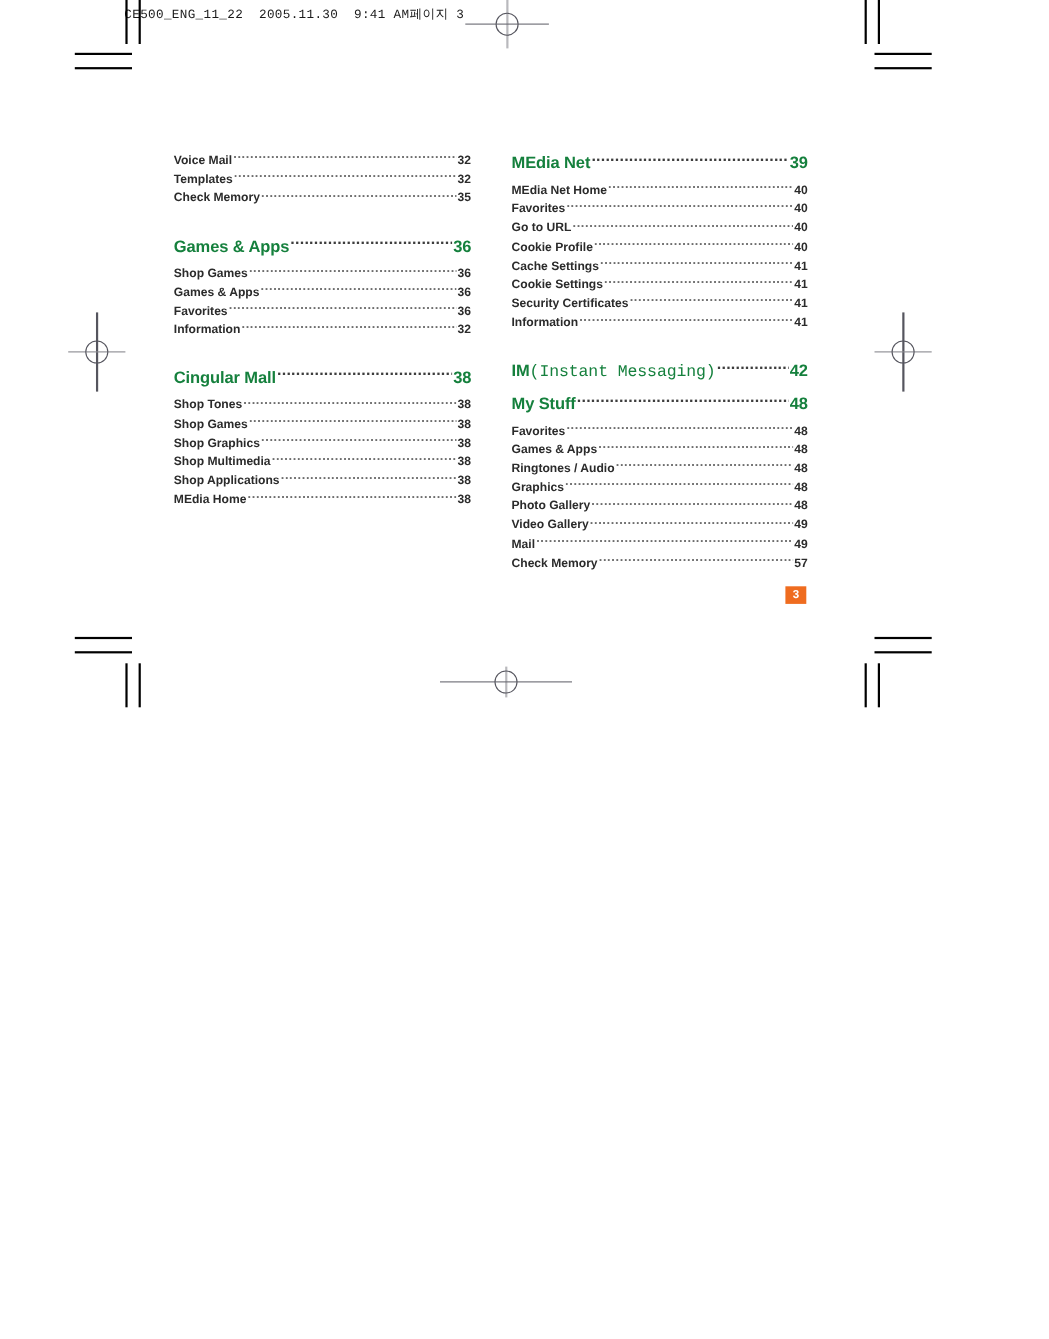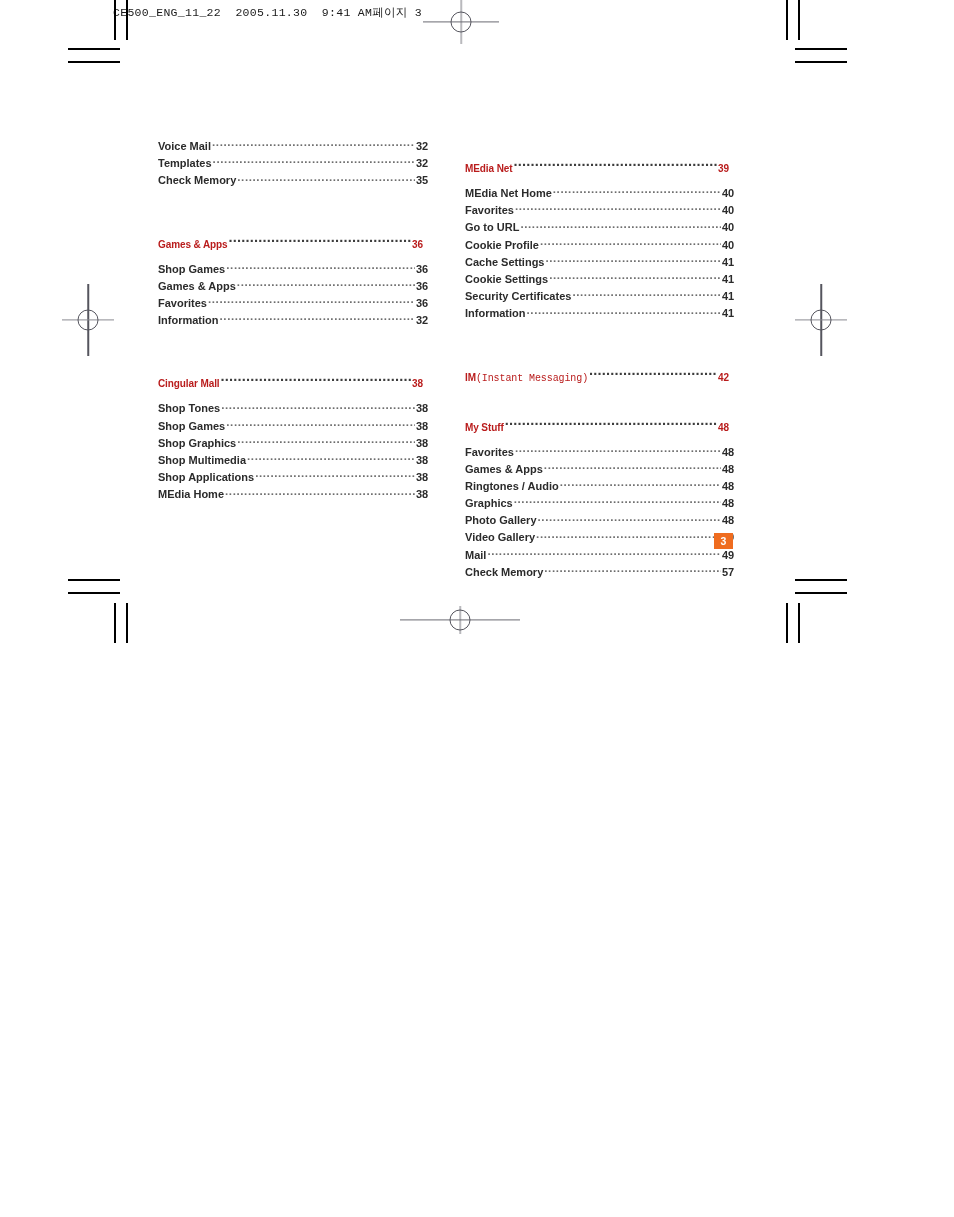--- a/index.html
+++ b/index.html
@@ -75,27 +75,26 @@
     line-height:17.2px;
     height:17.2px;
     font-weight:700;
     color:#2b2b2b;
   }
   .sub .leader::after{font-size:11.6px;color:#6c6c6c;bottom:-0.5px;}
   .sub .pg{min-width:16px;}
 
   
   .head{
-    font-size:10px;
+    font-size:15px;
     line-height:22px;
     height:22px;
     font-weight:bold;
-    color:#b91c1c;
+    color:#15803d;
     letter-spacing:-.1px;
-    margin-top:20px;
   }
   .head .leader::after{font-size:14.6px;color:#3d3d3d;bottom:0px;letter-spacing:.2px;}
   .head .pg{min-width:20px;}
   .head .soft{font-weight:400;font-family:Liberation Mono, monospace;}
 
   .gap-lg{height:24px;}
   .gap-sm{height:8px;}
   .gap-xs{height:5px;}
 
   

